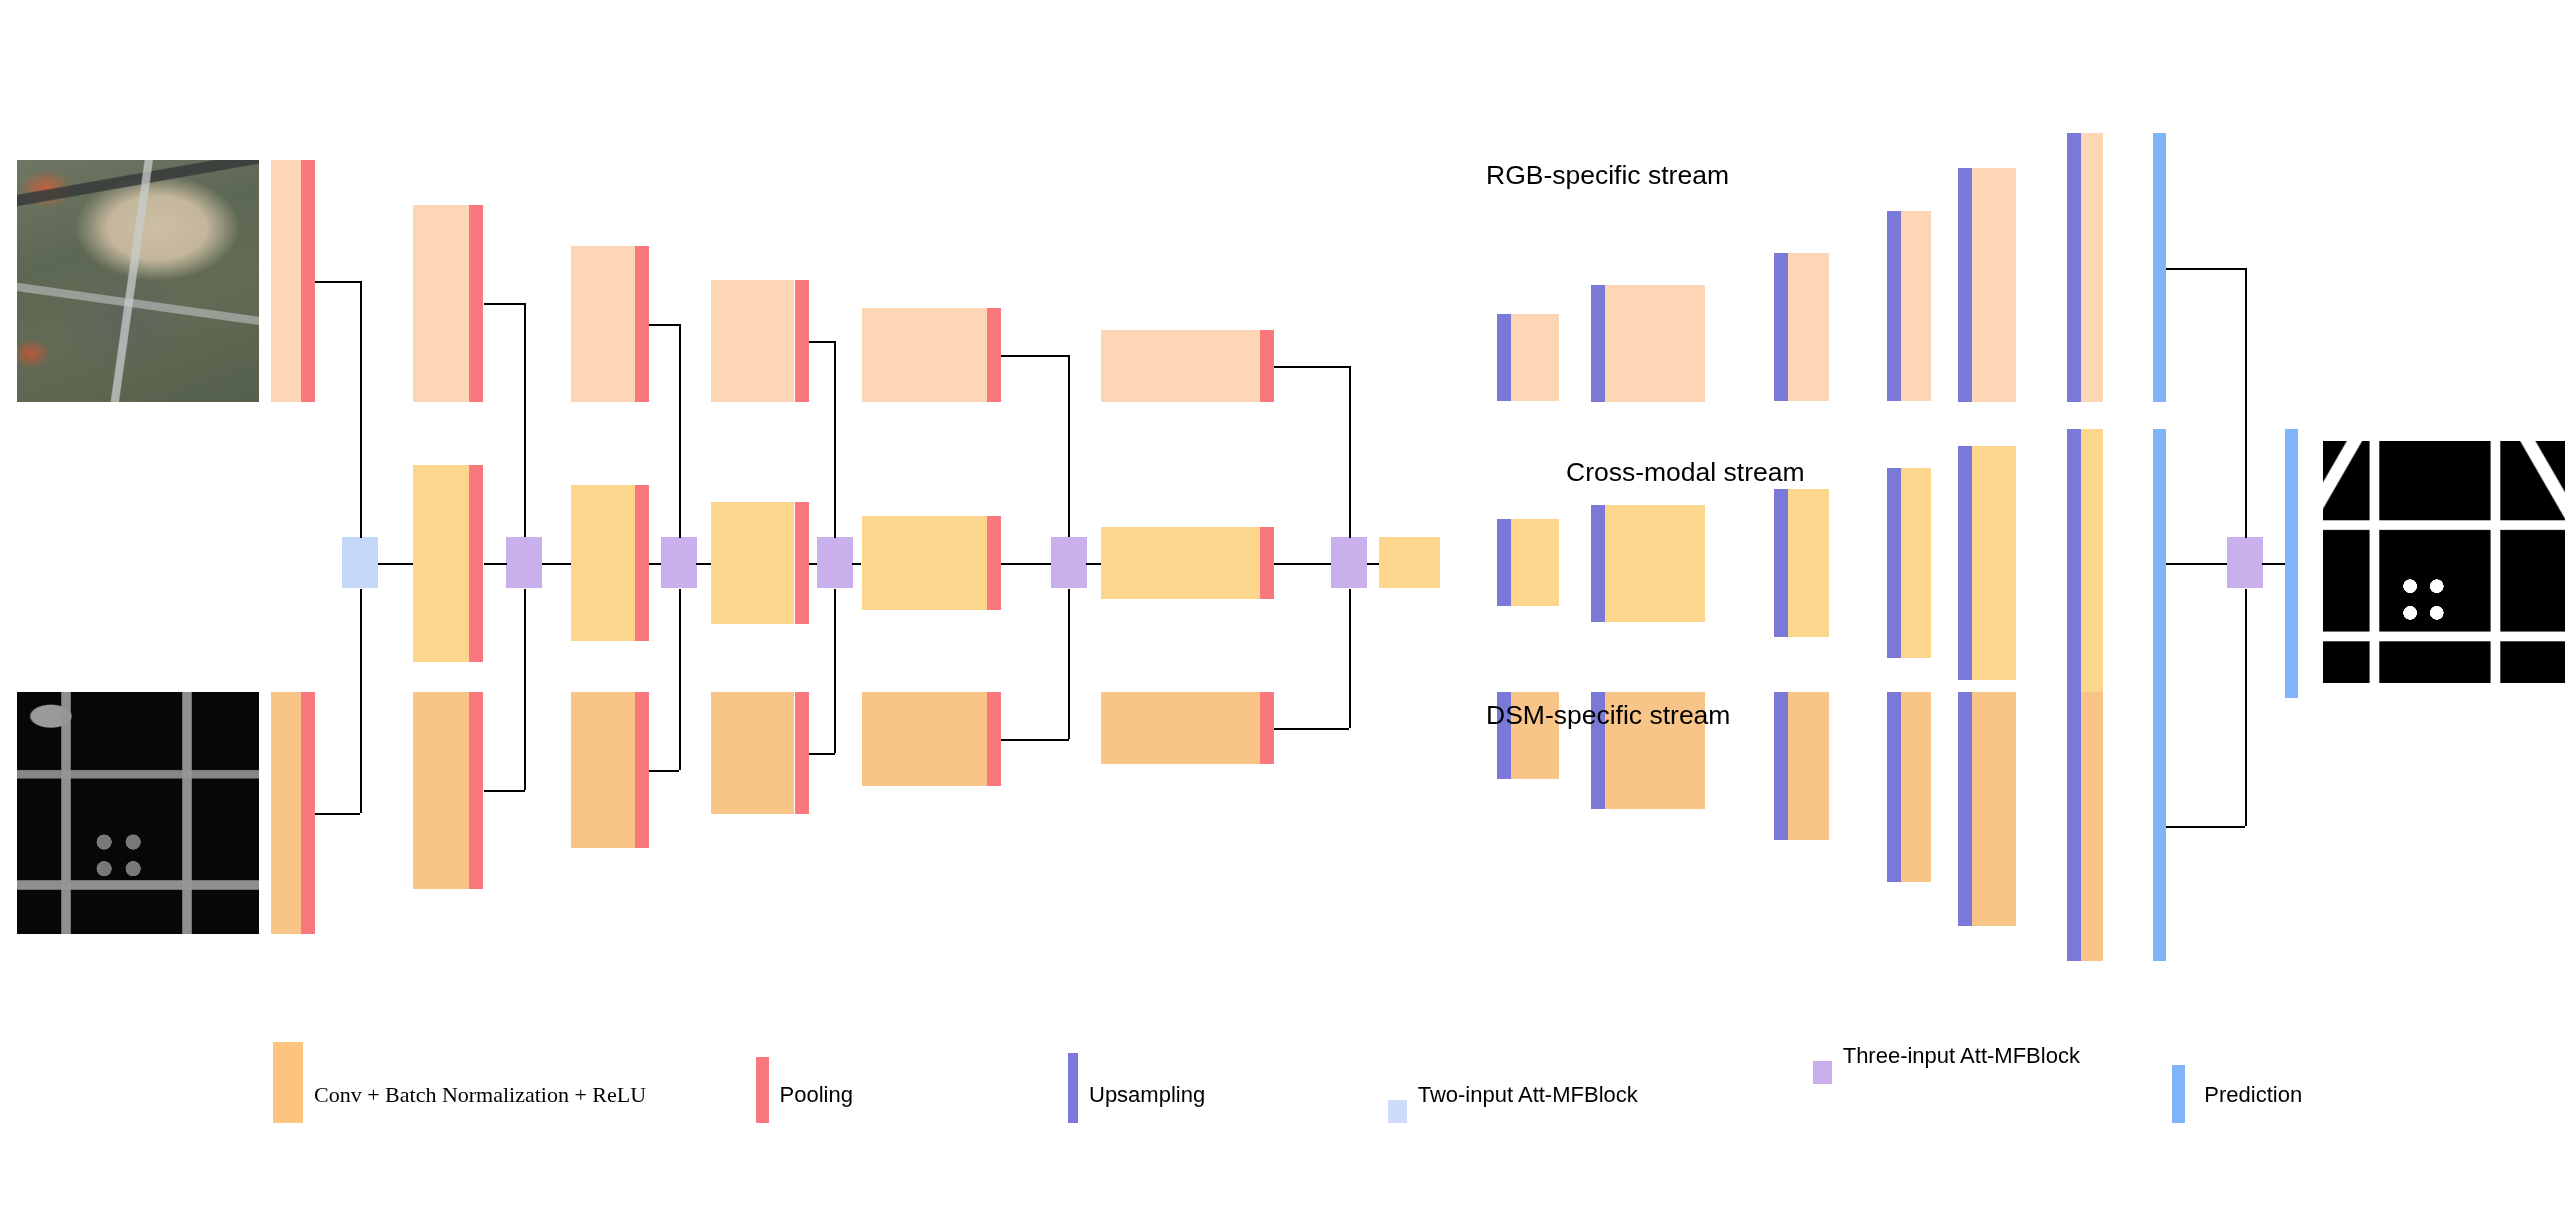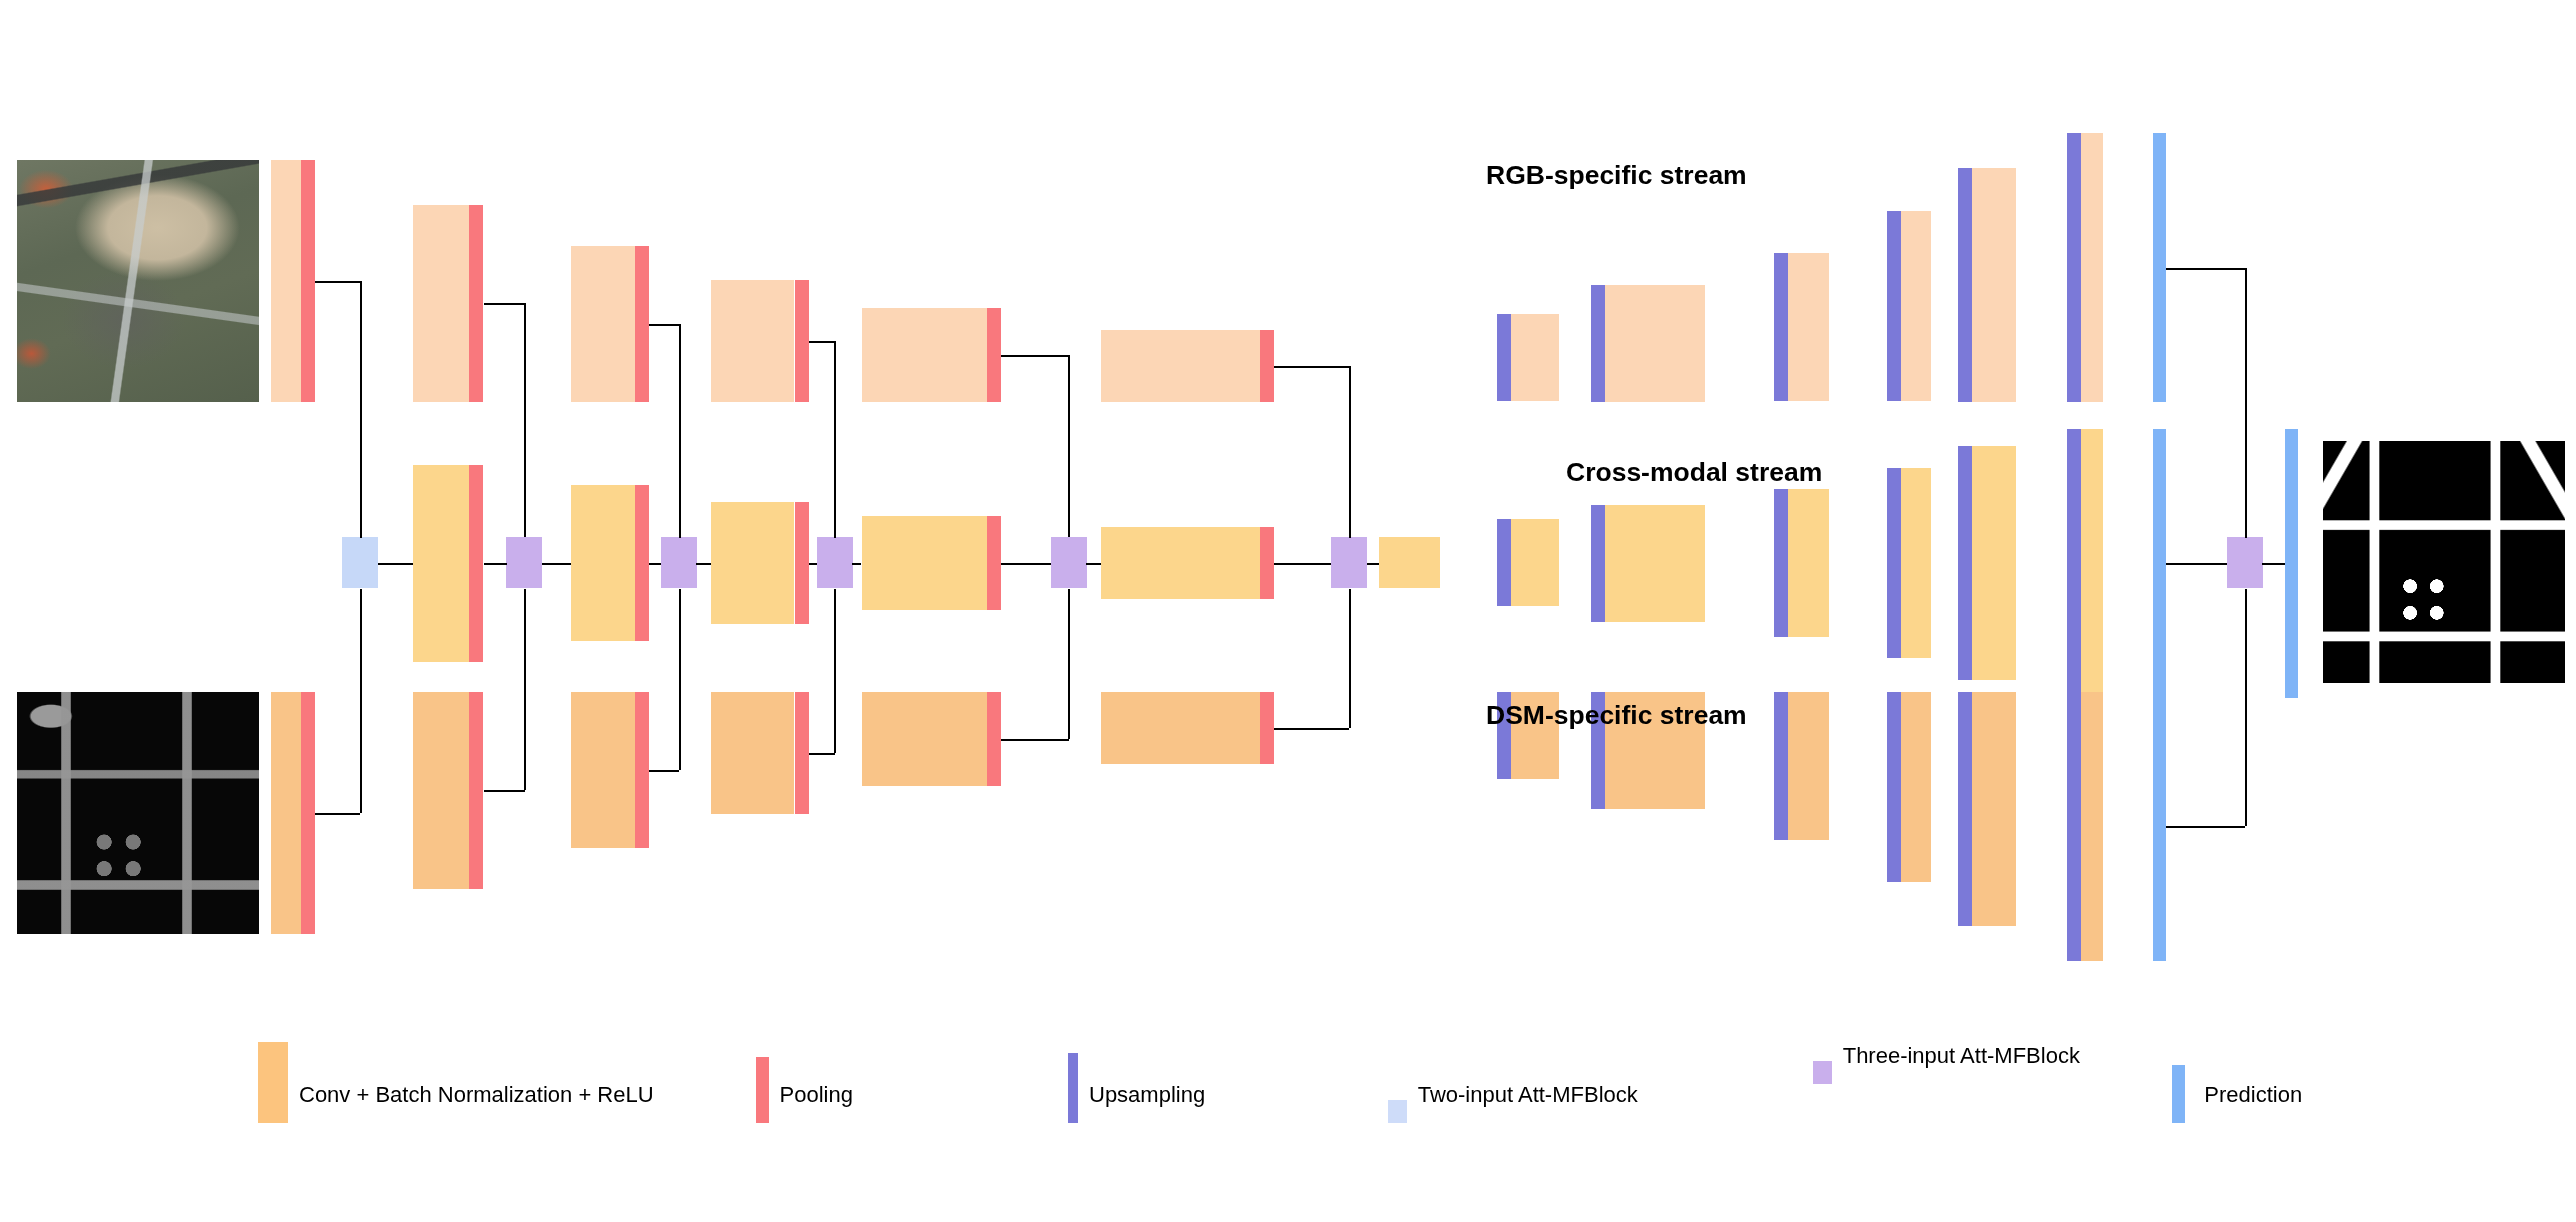--- a/index.html
+++ b/index.html
@@ -40,21 +40,21 @@
   .blk { position: absolute; }
 
   
   .ln { position: absolute; background: #000000; }
   .lnh { height: 2.3px; }
   .lnv { width: 2.3px; }
 
   
   .stitle {
     position: absolute;
-    font-size: 26.5px; font-weight: bold; color: #000;
+    font-size: 26.5px; font-weight: normal; color: #000;
     white-space: nowrap;
   }
 
   
   #legend { position: absolute; left: 257px; top: 1022px; width: 2028px; height: 101px; }
   .lg-item { position: absolute; display: flex; align-items: flex-end; height: 100%; }
   .lg-sw { display: block; }
   .lg-tx { font-size: 22px; color: #000; margin-left: 11px; line-height: 1; white-space: nowrap;
            position: relative; bottom: 17px; }
 </style>
@@ -185,21 +185,21 @@
     <div class="ln lnv" style="left: 2245px; top: 268px; height: 270px; background: rgb(0, 0, 0);"></div>
     <div class="ln lnh" style="left: 2166px; top: 563px; width: 61px; background: rgb(0, 0, 0);"></div>
     <div class="ln lnh" style="left: 2166px; top: 826px; width: 79px; background: rgb(0, 0, 0);"></div>
     <div class="ln lnv" style="left: 2245px; top: 589px; height: 237px; background: rgb(0, 0, 0);"></div>
     <div class="blk" style="left: 2285px; top: 429px; width: 13.3px; height: 269px; background: rgb(127, 180, 247);"></div>
     <div class="ln lnh" style="left: 2262px; top: 563px; width: 22.6px; background: rgb(0, 0, 0);"></div>
     <div class="stitle" style="left: 1486px; top: 160px;">RGB-specific stream</div>
     <div class="stitle" style="left: 1566px; top: 457px;">Cross-modal stream</div>
     <div class="stitle" style="left: 1486px; top: 700px;">DSM-specific stream</div>
     <div id="legend" style="position: absolute; left: 257px; top: 1022px; width: 2028px; height: 101px;">
-      <div class="lg-item" style="left: 1px;">
+      <div class="lg-item" style="left: 16px; font-family: Liberation Serif, serif;">
         <span class="lg-sw" style="width: 30px; height: 81px; background: rgb(252, 196, 126);"></span>
         <span class="lg-tx">Conv + Batch Normalization + ReLU</span>
       </div>
       <div class="lg-item" style="left: 499px;">
         <span class="lg-sw" style="width: 12.5px; height: 66px; background: rgb(249, 120, 125);"></span>
         <span class="lg-tx">Pooling</span>
       </div>
       <div class="lg-item" style="left: 811px;">
         <span class="lg-sw" style="width: 10px; height: 70px; background: rgb(123, 121, 216);"></span>
         <span class="lg-tx">Upsampling</span>

